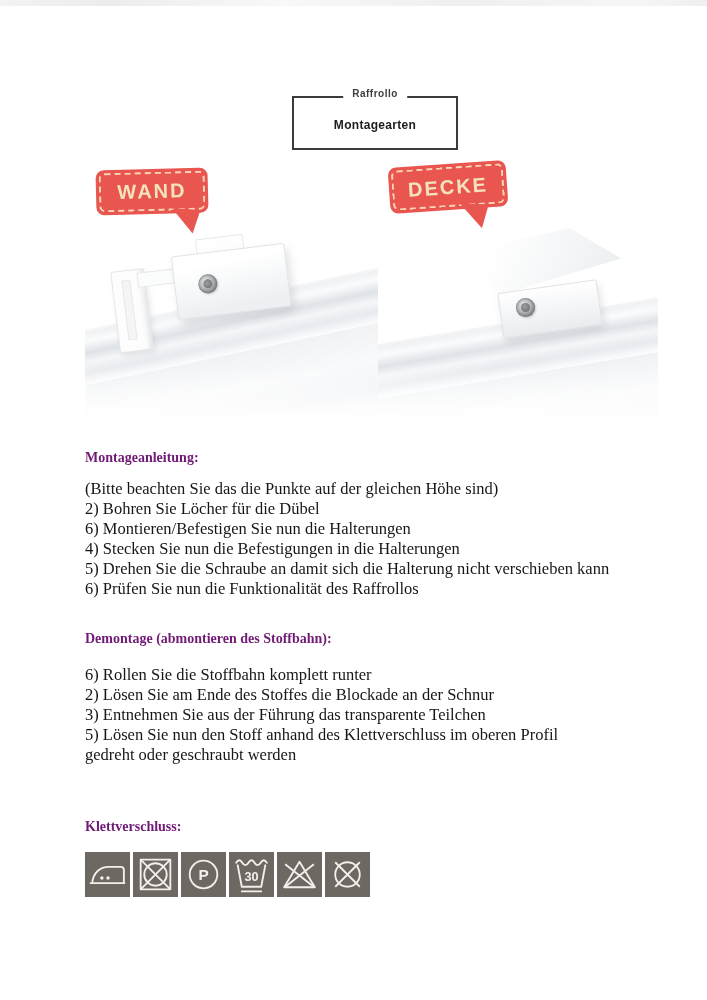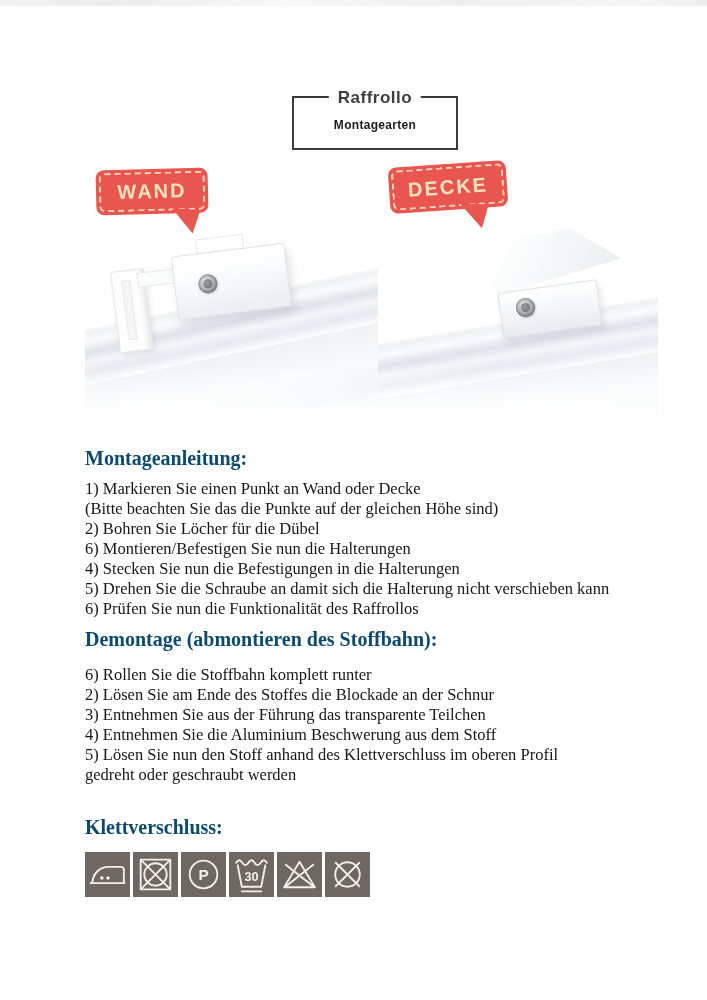--- a/index.html
+++ b/index.html
@@ -15,21 +15,21 @@
   }
 
   
   .logo-box {
     position:absolute; left:292px; top:96px; width:162px; height:50px;
     border:2px solid #3b3b3b; background:#fff;
     font-family:"Liberation Sans", sans-serif;
   }
   .logo-top {
     position:absolute; top:-10px; left:50%; transform:translateX(-50%);
-    background:#fff; padding:0 9px; font-size:17px; font-weight:600;
+    background:#fff; padding:0 9px; font-size:10px; font-weight:600;
     color:#3d3d3d; letter-spacing:.5px; white-space:nowrap;
   }
   .logo-main {
     position:absolute; inset:0; display:flex; align-items:center; justify-content:center;
     font-size:12px; font-weight:bold; color:#1c1c1c; letter-spacing:.3px;
     padding-top:4px;
   }
 
   
   .ribbon {
@@ -107,21 +107,21 @@
   .cclamp {
     position:absolute; left:82px; top:60px; width:98px; height:44px; border-radius:2px;
     background:linear-gradient(180deg,#ffffff,#e9ecef);
     border:1px solid #dfe2e5; box-shadow:2px 5px 7px rgba(165,170,177,.3);
     transform:rotate(-8deg);
   }
   .s-ceiling { left:98px; top:72px; }
 
   
   .section { position:absolute; left:85px; width:575px; }
-  .section h3 { margin:0 0 10px 0; font-size:20px; line-height:22px; font-weight:bold; color:#0c4a6e; }
+  .section h3 { margin:0 0 10px 0; font-size:14px; line-height:22px; font-weight:bold; color:#701a75; }
   .section p { margin:0; font-size:16.5px; line-height:20px; }
   #montage-section   { top:447px; }
   #demontage-section { top:628px; }
   #demontage-section h3 { margin-bottom:15px; }
   #wasch-section     { top:816px; }
 
   
   .care-row { position:absolute; left:85px; top:852px; display:flex; gap:3px; }
   .care { width:45px; height:45px; background:#6e6862; }
   .care svg { display:block; width:45px; height:45px; }
@@ -168,35 +168,33 @@
     </div>
     <div class="bracket b-ceiling">
       <div class="cplate"></div>
       <div class="cclamp"></div>
       <div class="screw s-ceiling"></div>
     </div>
   </div>
 
   <div class="section" id="montage-section">
     <h3>Montageanleitung:</h3>
-    <p>1) Markieren Sie einen Punkt an Wand oder Decke</p>
     <p>(Bitte beachten Sie das die Punkte auf der gleichen Höhe sind)</p>
     <p>2) Bohren Sie Löcher für die Dübel</p>
     <p>6) Montieren/Befestigen Sie nun die Halterungen</p>
     <p>4) Stecken Sie nun die Befestigungen in die Halterungen</p>
     <p>5) Drehen Sie die Schraube an damit sich die Halterung nicht verschieben kann</p>
     <p>6) Prüfen Sie nun die Funktionalität des Raffrollos</p>
   </div>
 
   <div class="section" id="demontage-section">
     <h3>Demontage (abmontieren des Stoffbahn):</h3>
     <p>6) Rollen Sie die Stoffbahn komplett runter</p>
     <p>2) Lösen Sie am Ende des Stoffes die Blockade an der Schnur</p>
     <p>3) Entnehmen Sie aus der Führung das transparente Teilchen</p>
-    <p>4) Entnehmen Sie die Aluminium Beschwerung aus dem Stoff</p>
     <p>5) Lösen Sie nun den Stoff anhand des Klettverschluss im oberen Profil</p>
     <p>gedreht oder geschraubt werden</p>
   </div>
 
   <div class="section" id="wasch-section">
     <h3>Klettverschluss:</h3>
   </div>
 
   <div class="care-row">
     <div class="care">

